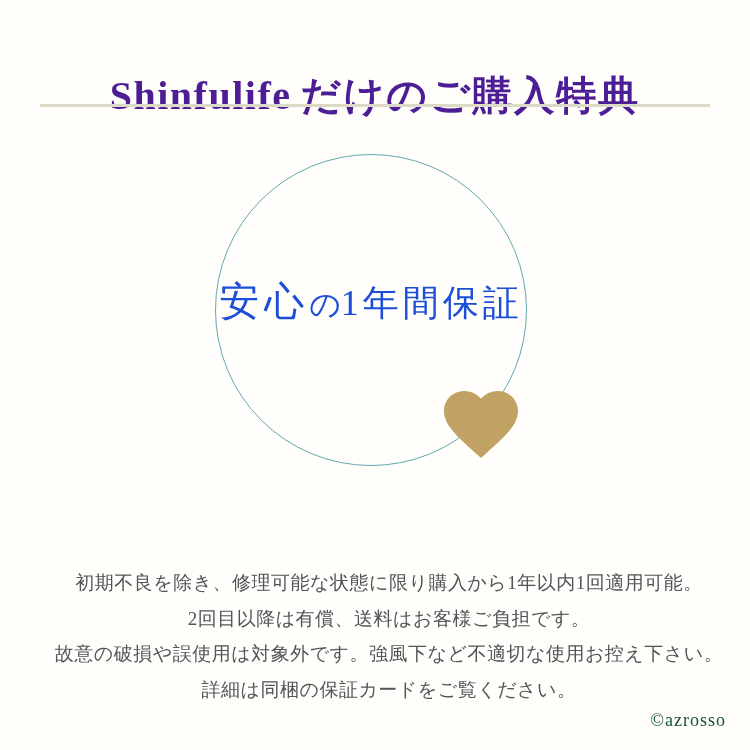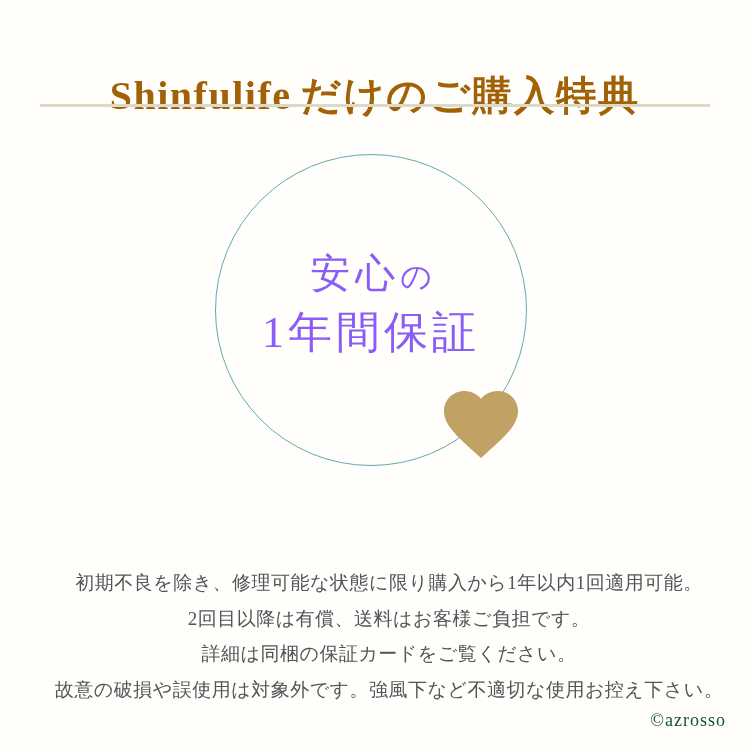--- a/index.html
+++ b/index.html
@@ -16,21 +16,21 @@
     margin: 0 auto;
   }
 
   
   .title {
     position: absolute;
     top: 46px;
     left: 0;
     right: 0;
     text-align: center;
-    color: #a16207;
+    color: #4c1d95;
     font-size: 40px;
     line-height: 46px;
     letter-spacing: 1px;
     white-space: nowrap;
   }
   .title .brand { letter-spacing: 1.5px; }
   .title .suffix { margin-left: 9px; letter-spacing: 2px; }
 
   .title-underline {
     position: absolute;
@@ -49,36 +49,35 @@
     width: 312px;
     height: 312px;
     border: 1.5px solid #63a9b2;
     border-radius: 50%;
     box-sizing: border-box;
   }
   .circle-text {
     position: absolute;
     inset: 0;
     display: flex;
-    flex-direction: column;
     align-items: center;
     justify-content: center;
     transform: translateY(-7px);
-    color: #8b5cf6;
+    color: #1d4ed8;
     text-align: center;
   }
   .circle-line1 {
     font-size: 40px;
     line-height: 56px;
     letter-spacing: 5px;
     white-space: nowrap;
   }
   .circle-line1 .particle { font-size: 31px; letter-spacing: 0; }
   .circle-line2 {
-    font-size: 44px;
+    font-size: 36px;
     line-height: 56px;
     letter-spacing: 4px;
     white-space: nowrap;
   }
 
   .heart {
     position: absolute;
     left: 444px;
     top: 391px;
     width: 74px;
@@ -152,19 +151,19 @@
   </div>
 
   <svg class="heart" viewBox="2 3 20 18.35" preserveAspectRatio="none" aria-hidden="true">
     <path fill="#c2a264" d="M12 21.35l-1.45-1.32C5.4 15.36 2 12.28 2 8.5 2 5.42 4.42 3 7.5 3c1.74 0 3.41.81 4.5 2.09C13.09 3.81 14.76 3 16.5 3 19.58 3 22 5.42 22 8.5c0 3.78-3.4 6.86-8.55 11.54L12 21.35z"></path>
   </svg>
 
 
   <div class="notes">
     <div class="note-line">初期不良を除き、修理可能な状態に限り購入から1年以内1回適用可能。</div>
     <div class="note-line">2回目以降は有償、送料はお客様ご負担です。</div>
+    <div class="note-line">故意の破損や誤使用は対象外です。強風下など不適切な使用お控え下さい。</div>
     <div class="note-line">詳細は同梱の保証カードをご覧ください。</div>
-    <div class="note-line">故意の破損や誤使用は対象外です。強風下など不適切な使用お控え下さい。</div>
   </div>
 
   <div class="watermark">©azrosso</div>
 
 </div>
 
 </body></html>

